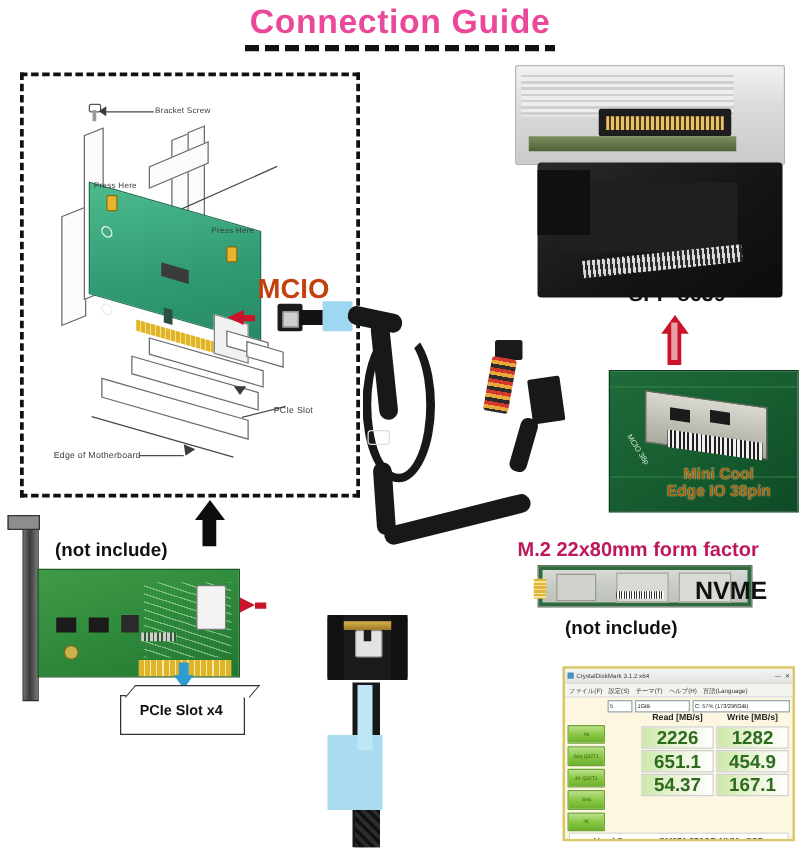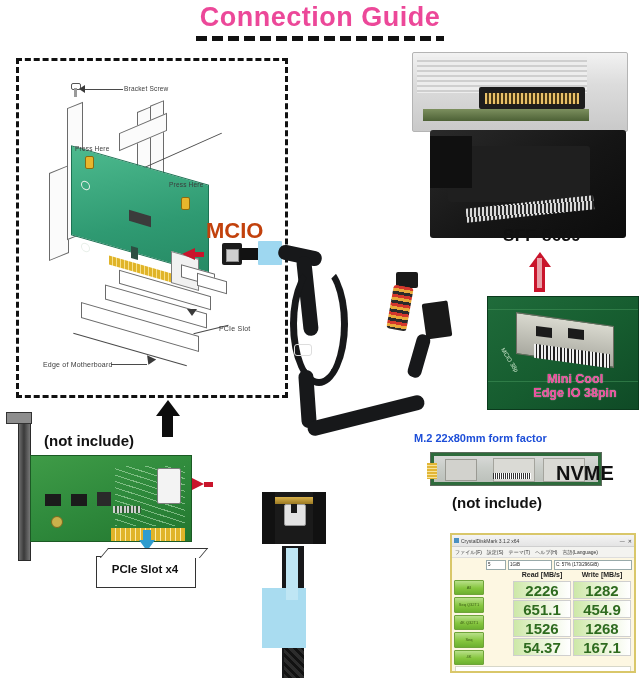--- a/index.html
+++ b/index.html
@@ -37,25 +37,25 @@
 
   
   #sff-top{left:412px;top:52px;width:214px;height:78px;}
   #sff-bottom{left:430px;top:130px;width:196px;height:108px;}
   #sff-label{left:503px;top:226px;font-size:17px;font-weight:700;color:#111;letter-spacing:.3px;}
 
   
   #minicool{left:487px;top:296px;width:150px;height:112px;
      background:linear-gradient(145deg,#1f6b3a 0%,#165c2f 55%,#0f4a26 100%);
      border:1px solid #0b3a1d;overflow:hidden;}
-  #mc-text{left:513px;top:372px;width:124px;text-align:center;color:#ec4899;
+  #mc-text{left:513px;top:372px;width:124px;text-align:center;color:#a16207;
      font-size:12.5px;font-weight:700;line-height:14px;text-shadow:0 0 1px #fff;}
 
   
-  #m2-title{left:414px;top:432px;font-size:11px;font-weight:700;color:#1d4ed8;}
+  #m2-title{left:414px;top:432px;font-size:16px;font-weight:700;color:#be185d;}
   #m2{left:430px;top:452px;width:170px;height:32px;
       background:linear-gradient(180deg,#dcdcdc 0%,#c9cdc8 45%,#b9beb8 100%);
       border:1px solid #5c6b5c;box-shadow:inset 0 0 0 3px #2e6b3c;}
   #nvme{left:556px;top:462px;font-size:20px;font-weight:700;color:#111;}
   #m2-not{left:452px;top:494px;font-size:15px;font-weight:700;color:#111;}
 
   
   #card-not{left:44px;top:432px;font-size:15px;font-weight:700;color:#111;}
   #pcie-card{left:30px;top:455px;width:160px;height:85px;
       background:linear-gradient(160deg,#3f9b47 0%,#2f8a3c 50%,#23772f 100%);
@@ -308,24 +308,20 @@
       </div>
       <div class="vrow">
         <div class="vcell">2226</div>
         <div class="vcell">1282</div>
       </div>
       <div class="vrow">
         <div class="vcell">651.1</div>
         <div class="vcell">454.9</div>
       </div>
       <div class="vrow">
-        <div class="vcell">1526</div>
-        <div class="vcell">1268</div>
-      </div>
-      <div class="vrow">
         <div class="vcell">54.37</div>
         <div class="vcell">167.1</div>
       </div>
     </div>
   </div>
 
   <div id="cdm-foot">Used Samsung SM951 256GB NVMe SSD</div>
 </div>
 
 </body></html>

